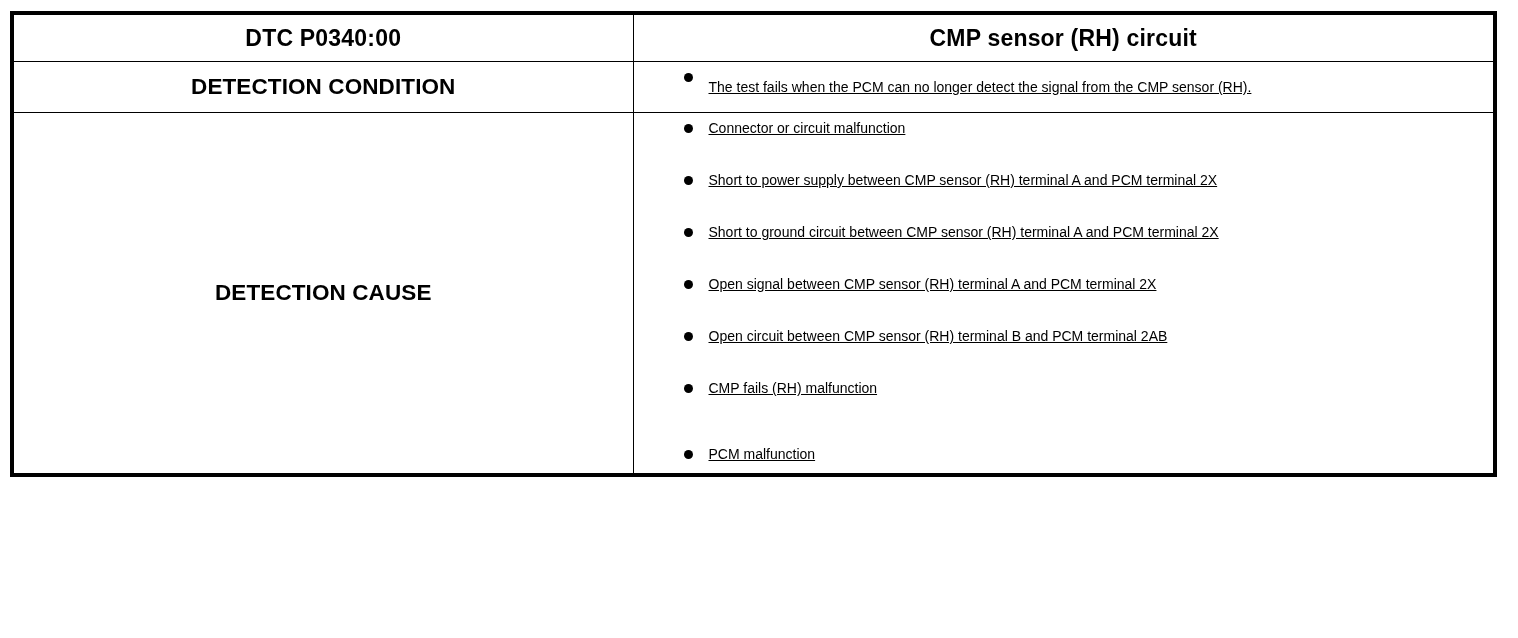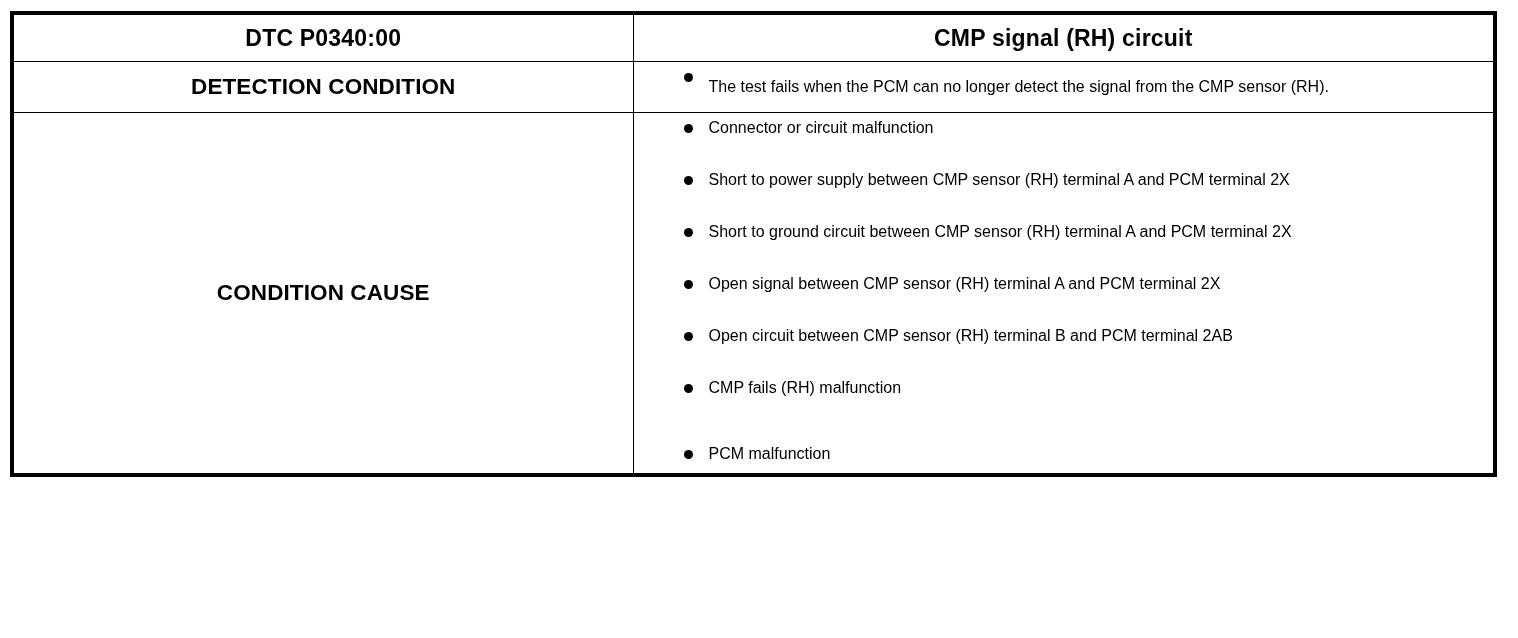--- a/index.html
+++ b/index.html
@@ -71,25 +71,26 @@
   }
 
   ul.bullets {
     list-style: none;
     margin: 0;
     padding: 0;
   }
 
   ul.bullets li {
     position: relative;
-    font-size: 16px;
+    font-size: 14px;
     line-height: 30px;
     padding-left: 75px;
     padding-right: 14px;
     font-weight: normal;
+    text-decoration: underline;
   }
 
   ul.bullets li .bullet-dot {
     position: absolute;
     left: 50px;
     top: 11px;
     width: 9px;
     height: 9px;
     background: #000000;
     border-radius: 50%;
@@ -123,37 +124,37 @@
 
   <table class="dtc-table">
     <colgroup>
       <col class="col-label">
       <col class="col-value">
     </colgroup>
     <tbody>
 
       <tr>
         <td class="hdr-cell">DTC P0340:00</td>
-        <td class="hdr-cell">CMP signal (RH) circuit</td>
+        <td class="hdr-cell">CMP sensor (RH) circuit</td>
       </tr>
 
       <tr>
         <td class="label-cell">DETECTION CONDITION</td>
         <td class="value-cell">
           <ul class="bullets dc-list">
             <li>
               <span class="bullet-dot"></span>
               <span>The test fails when the PCM can no longer detect the signal from the CMP sensor (RH).</span>
             </li>
           </ul>
         </td>
       </tr>
 
       <tr>
-        <td class="label-cell">CONDITION CAUSE</td>
+        <td class="label-cell">DETECTION CAUSE</td>
         <td class="value-cell">
           <ul class="bullets pc-list">
             <li>
               <span class="bullet-dot"></span>
               <span>Connector or circuit malfunction</span>
             </li>
             <li>
               <span class="bullet-dot"></span>
               <span>Short to power supply between CMP sensor (RH) terminal A and PCM terminal 2X</span>
             </li>

